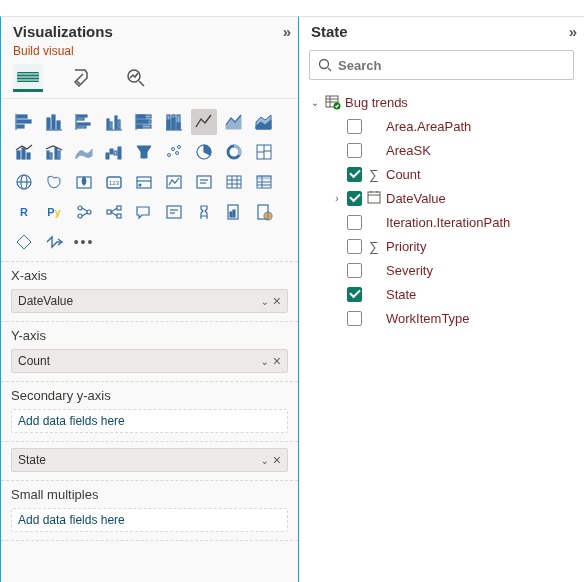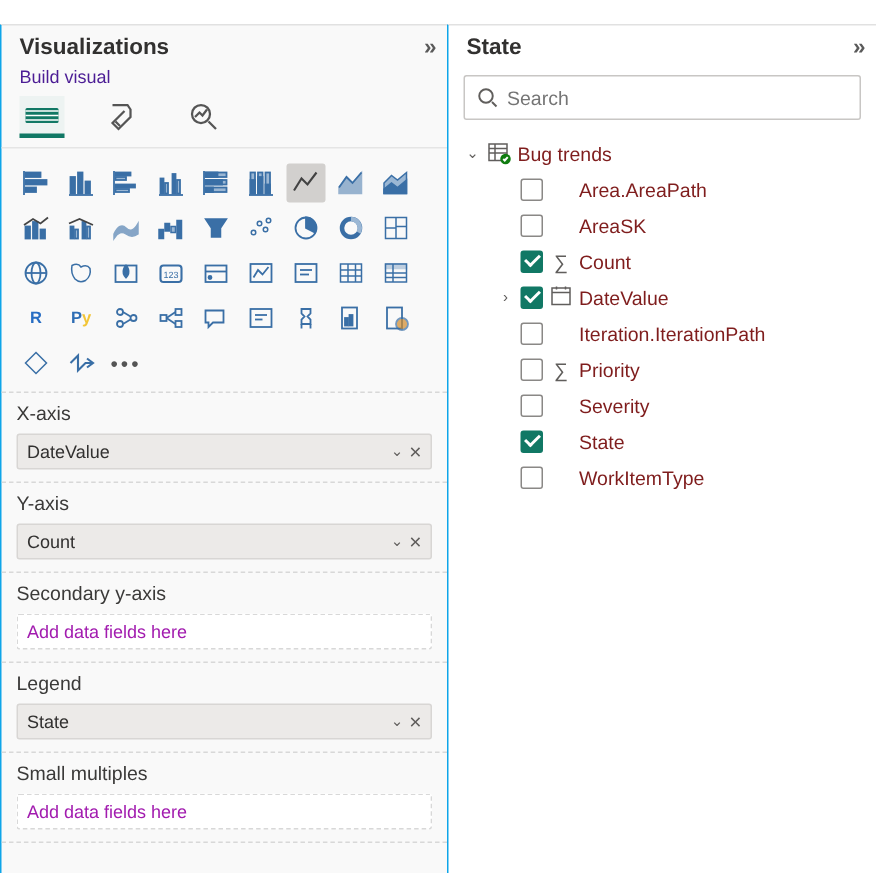--- a/index.html
+++ b/index.html
@@ -36,21 +36,21 @@
     color: #323130;
   }
   .collapse {
     font-size: 15px;
     color: #5a5a5a;
     cursor: pointer;
     letter-spacing: -3px;
   }
   .subheader {
     font-size: 12px;
-    color: #4c1d95;
+    color: #c2410c;
     padding: 0 12px 4px 12px;
   }
   .build-tabs {
     display: flex;
     gap: 24px;
     padding: 2px 12px 6px 12px;
     border-bottom: 1px solid #e5e5e5;
   }
   .build-tab {
     width: 30px; height: 28px;
@@ -104,38 +104,39 @@
   }
   .well-field {
     background: #eceae8;
     border: 1px solid #d8d6d4;
     justify-content: space-between;
     color: #323130;
   }
   .well-field .ctrls { display:flex; gap:4px; align-items:center; color:#605e5c;}
   .well-field .chev { font-size: 10px;}
   .well-field .x { font-size: 14px; cursor:pointer;}
-  .well-placeholder { color: #a21caf; background:#fff;}
+  .well-placeholder { color: #0c4a6e; background:#fff;}
   
   
   .search {
     margin: 6px 10px 8px 10px;
     height: 30px;
     border: 1px solid #c8c6c4;
     border-radius: 2px;
     display: flex;
     align-items: center;
     padding: 0 8px;
     gap: 6px;
     color: #605e5c;
   }
   .search input {
     border: none; outline: none; flex:1;
     font-size: 13px;
     background: transparent;
+    font-weight: bold;
   }
   .tree {
     padding: 2px 6px;
     font-size: 13px;
   }
   .tree-row {
     display: flex;
     align-items: center;
     height: 24px;
     gap: 4px;
@@ -516,21 +517,20 @@
             </span>
         </div>
       </div>
       <div class="well">
         <div class="well-label">Secondary y-axis</div>
         <div class="well-placeholder">
           <span>Add data fields here</span>
         </div>
       </div>
       <div class="well">
-        <div class="well-label">Legend</div>
         <div class="well-field">
           <span>State</span>
           <span class="ctrls">
               <span class="chev">⌄</span>
               <span class="x">×</span>
             </span>
         </div>
       </div>
       <div class="well">
         <div class="well-label">Small multiples</div>

